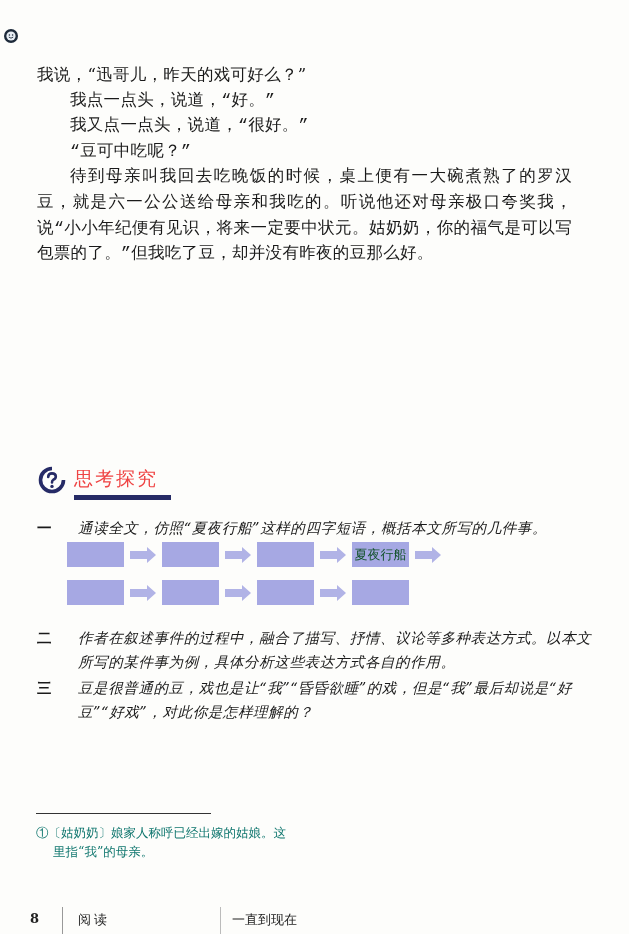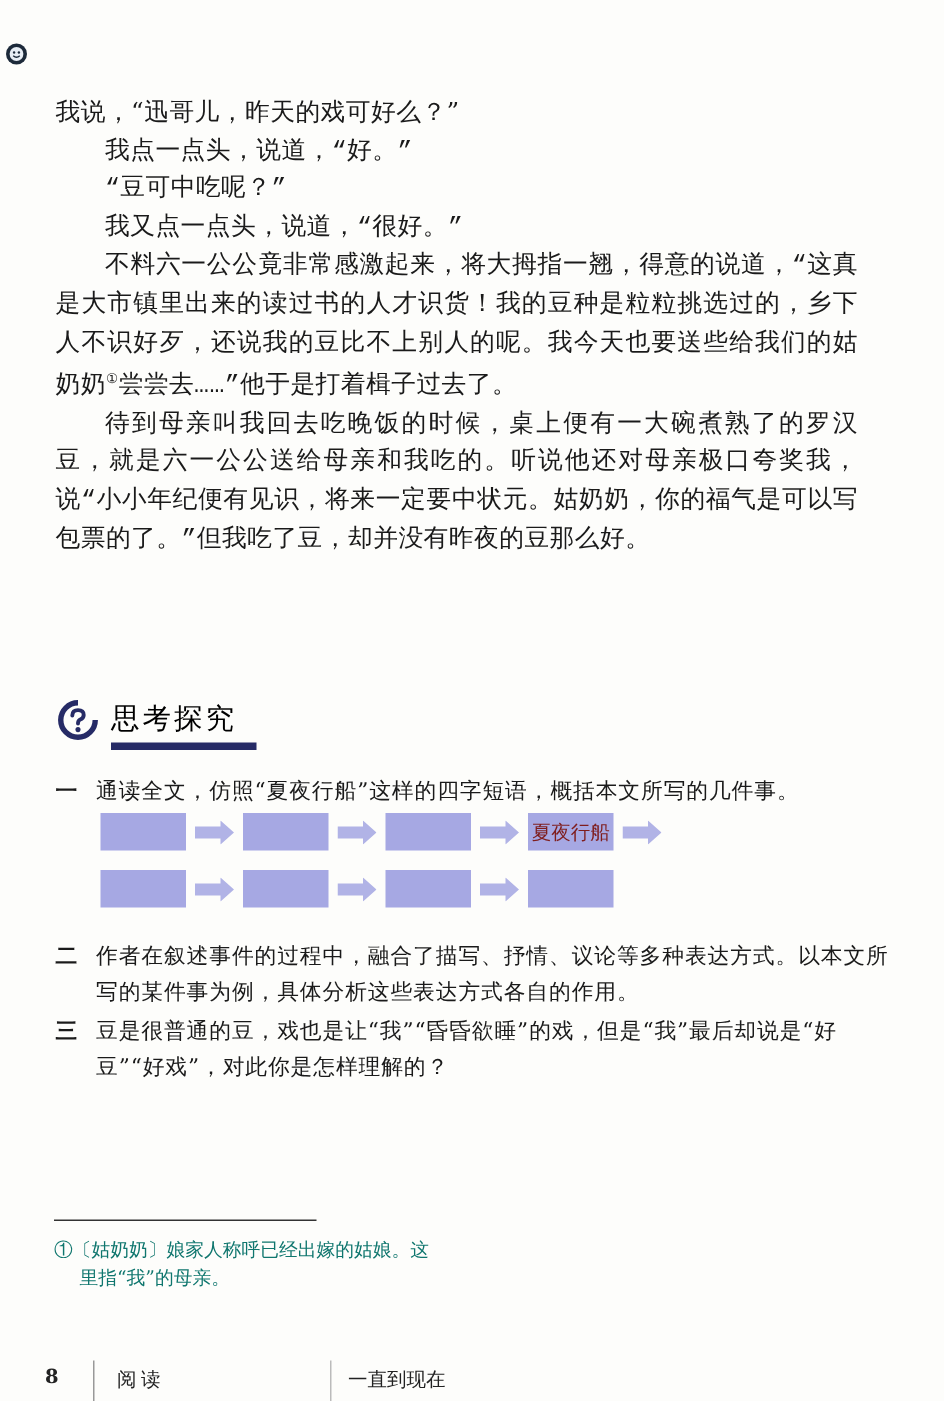--- a/index.html
+++ b/index.html
@@ -24,38 +24,38 @@
   }
   .story p.ind { text-indent: 33px; font-family: Liberation Mono, monospace; }
   .story sup { font-size: 9px; vertical-align: 6px; }
   .date { position: absolute; right: 58px; top: 420px; font-size: 16px; letter-spacing: 0.5px; }
 
   .section-head { position: absolute; left: 38px; top: 466px; height: 36px; }
   .qicon {
     position: absolute; left: 0; top: 0; width: 28px; height: 28px;
   }
   .section-title {
-    position: absolute; left: 36px; top: 0px; font-size: 19px; letter-spacing: 2px; color: #000000;
+    position: absolute; left: 36px; top: 0px; font-size: 19px; letter-spacing: 2px; color: #ef4444;
     font-family: Liberation Serif, serif; white-space: nowrap;
   }
   .section-bar { position: absolute; left: 36px; top: 29px; width: 97px; height: 5px; background: #262b66; }
 
   .q { position: absolute; left: 37px; font-size: 14.5px; line-height: 24px; color: #1a1a1a; width: 560px; }
   .q .num { position: absolute; left: 0; top: 0; width: 24px; font-weight: bold; }
-  .q .txt { margin-left: 27px; display: block; letter-spacing: 0.6px; }
+  .q .txt { margin-left: 41px; display: block; letter-spacing: 0.6px; font-style: italic; }
   .q1 { top: 516px; }
   .q2 { top: 626px; }
   .q3 { top: 676px; }
 
   .flow { position: absolute; left: 67px; width: 400px; height: 26px; }
   .flow.r1 { top: 542px; }
   .flow.r2 { top: 580px; }
   .box {
     position: absolute; top: 0; width: 57px; height: 25px; background: #a6a8e3;
-    font-size: 13px; color: #7f1d1d; display: flex; align-items: center; justify-content: center;
+    font-size: 13px; color: #14532d; display: flex; align-items: center; justify-content: center;
     font-family: "DejaVu Serif", serif;
   }
   .arrow {
     position: absolute; top: 5px; width: 26px; height: 16px;
   }
 
   .fn-rule { position: absolute; left: 36px; top: 813px; width: 175px; height: 1px; background: #333; }
   .footnote { position: absolute; left: 36px; top: 823px; font-size: 12.5px; line-height: 19px; color: #0f766e; width: 260px; }
   .footnote .l2 { padding-left: 17px; display: block; }
 
@@ -77,23 +77,22 @@
         <circle cx="7" cy="7" r="4.6" fill="#e8eef5"></circle>
         <circle cx="5.4" cy="6" r="0.8" fill="#1d2a3a"></circle>
         <circle cx="8.6" cy="6" r="0.8" fill="#1d2a3a"></circle>
         <path d="M4.8 8.1 Q7 10.2 9.2 8.1" stroke="#1d2a3a" stroke-width="0.9" fill="none"></path>
       </svg>
   </div>
 
   <div class="story">
     <p>我说，“迅哥儿，昨天的戏可好么？”</p>
     <p class="ind">我点一点头，说道，“好。”</p>
+    <p class="ind">我又点一点头，说道，“很好。”</p>
     <p class="ind">“豆可中吃呢？”</p>
-    <p class="ind">我又点一点头，说道，“很好。”</p>
-    <p class="ind"><span>不料六一公公竟非常感激起来，将大拇指一翘，得意的说道，“这真是大市镇里出来的读过书的人才识货！我的豆种是粒粒挑选过的，乡下人不识好歹，还说我的豆比不上别人的呢。我今天也要送些给我们的姑奶奶</span><sup>①</sup><span>尝尝去……”他于是打着楫子过去了。</span></p>
     <p class="ind">待到母亲叫我回去吃晚饭的时候，桌上便有一大碗煮熟了的罗汉豆，就是六一公公送给母亲和我吃的。听说他还对母亲极口夸奖我，说“小小年纪便有见识，将来一定要中状元。姑奶奶，你的福气是可以写包票的了。”但我吃了豆，却并没有昨夜的豆那么好。</p>
   </div>
 
   <div class="section-head">
     <svg class="qicon" viewBox="0 0 28 28">
       <path d="M14 2.5 A11.5 11.5 0 1 0 25.5 14" stroke="#262b66" stroke-width="3.6" fill="none"></path>
       <path d="M10.2 11 Q10.2 7.4 14 7.4 Q17.8 7.4 17.8 10.6 Q17.8 12.8 15.2 13.8 Q14 14.4 14 16.4" stroke="#262b66" stroke-width="2.6" fill="none" stroke-linecap="round"></path>
       <circle cx="14" cy="20.4" r="1.7" fill="#262b66"></circle>
     </svg>
     <div class="section-title">思考探究</div>

